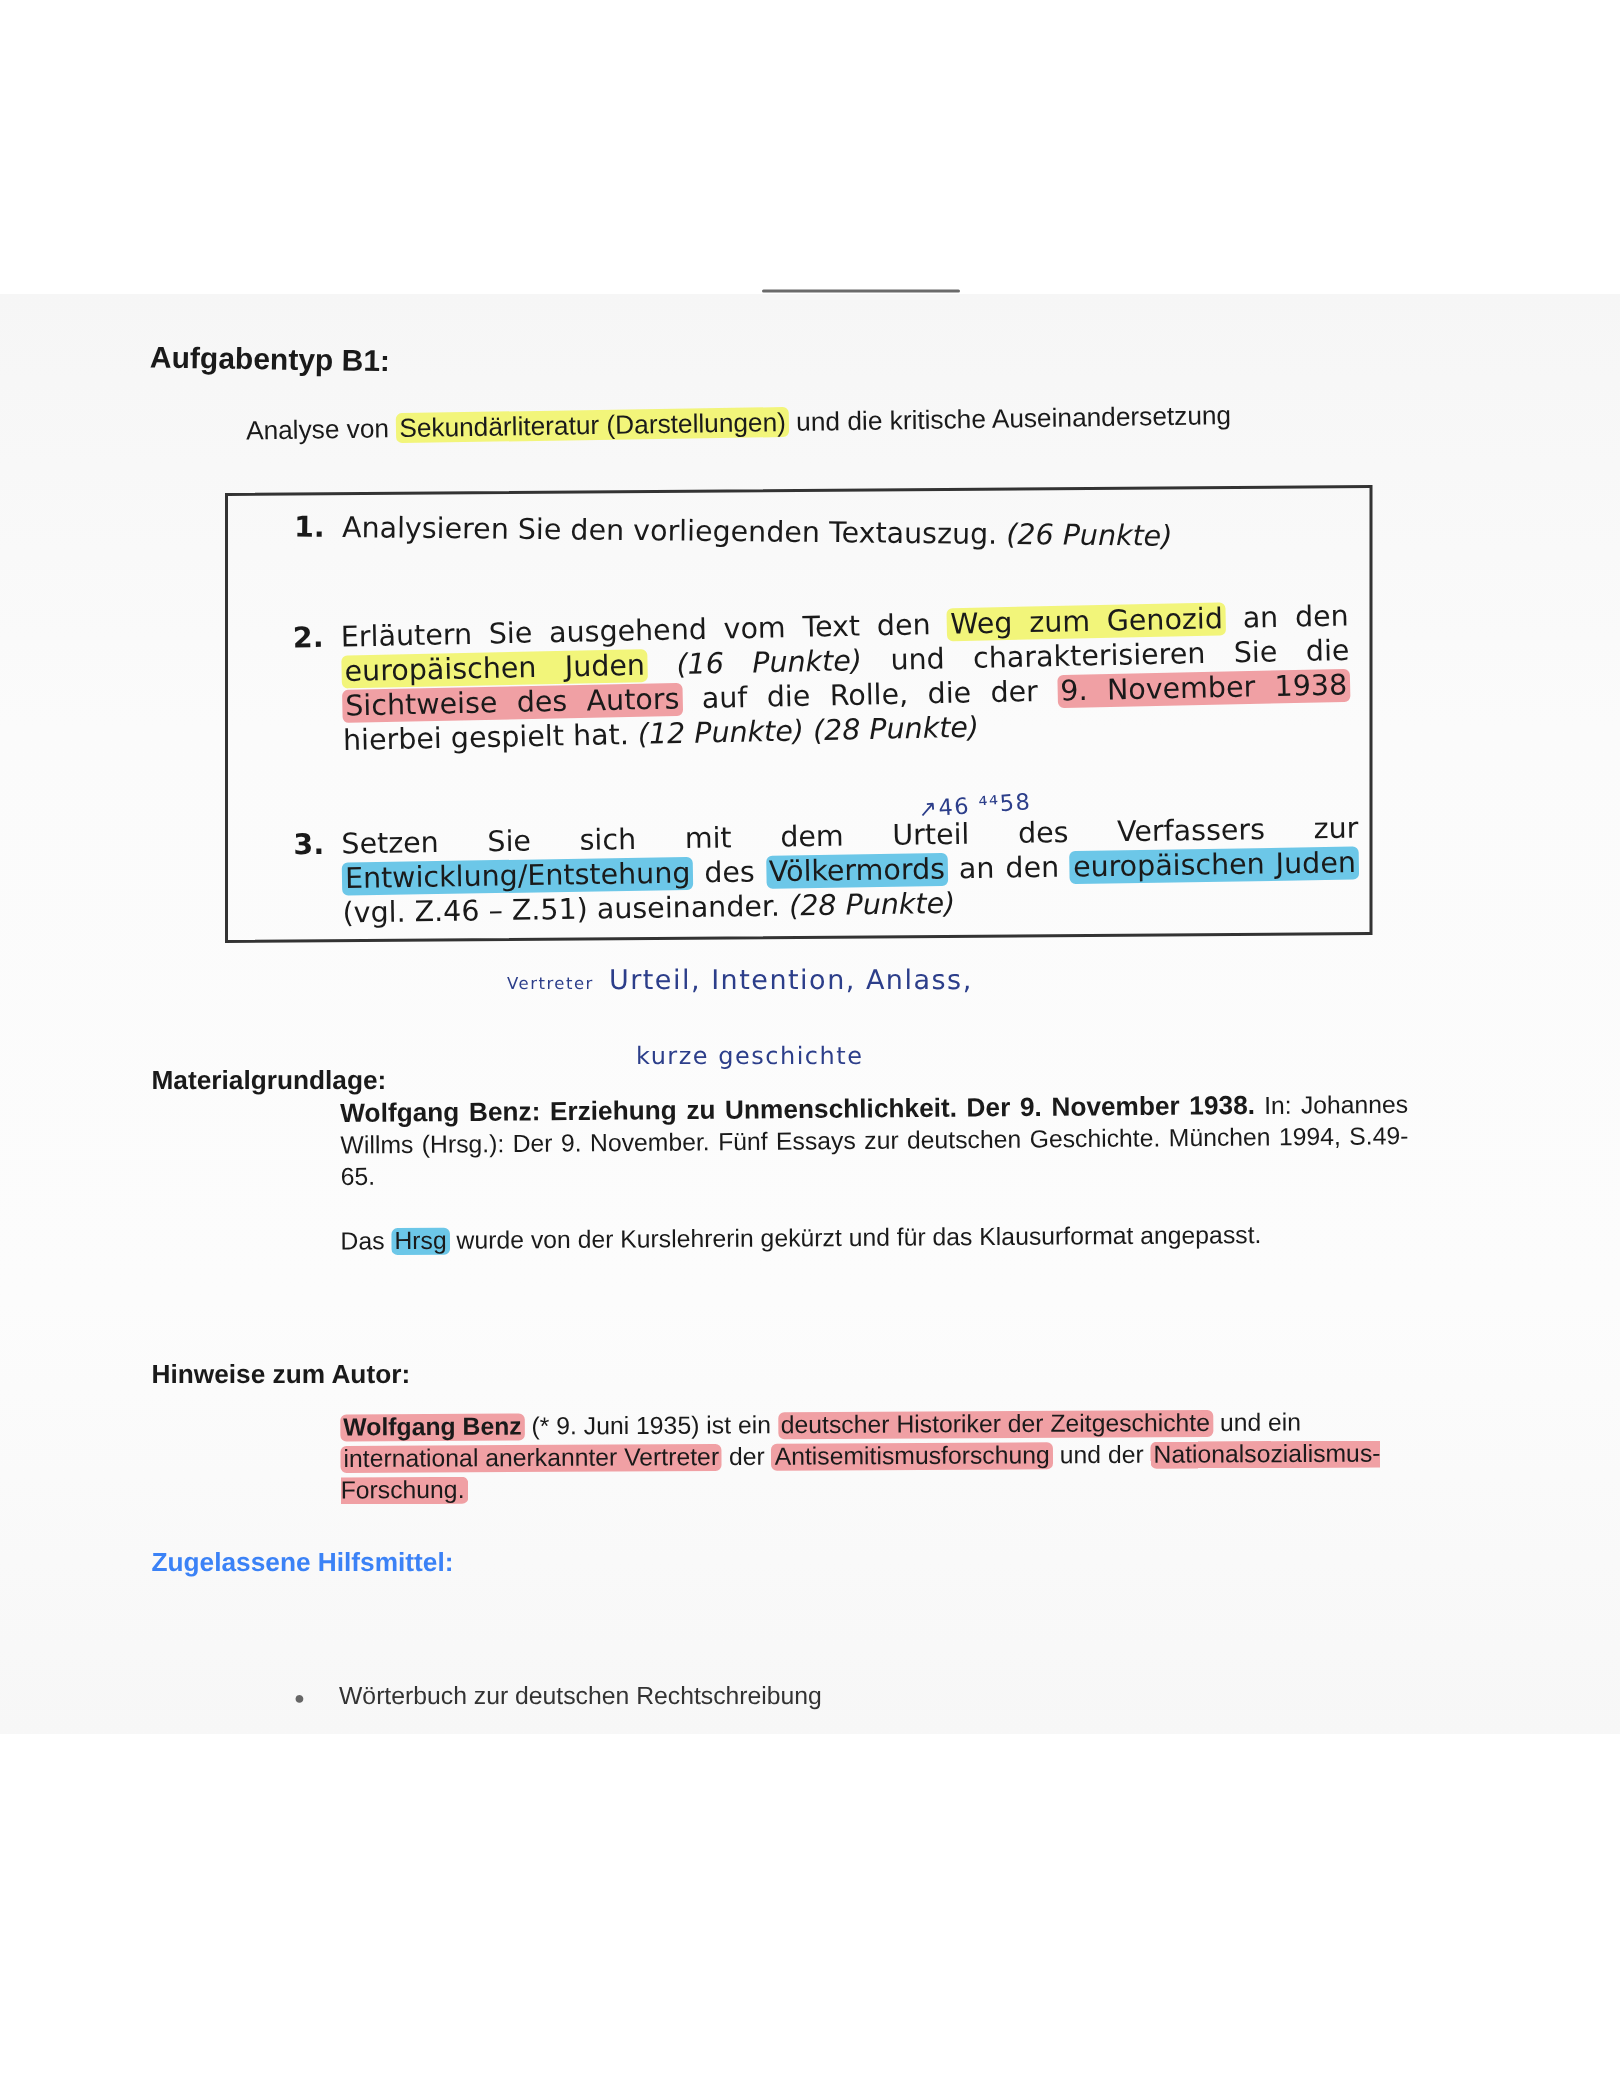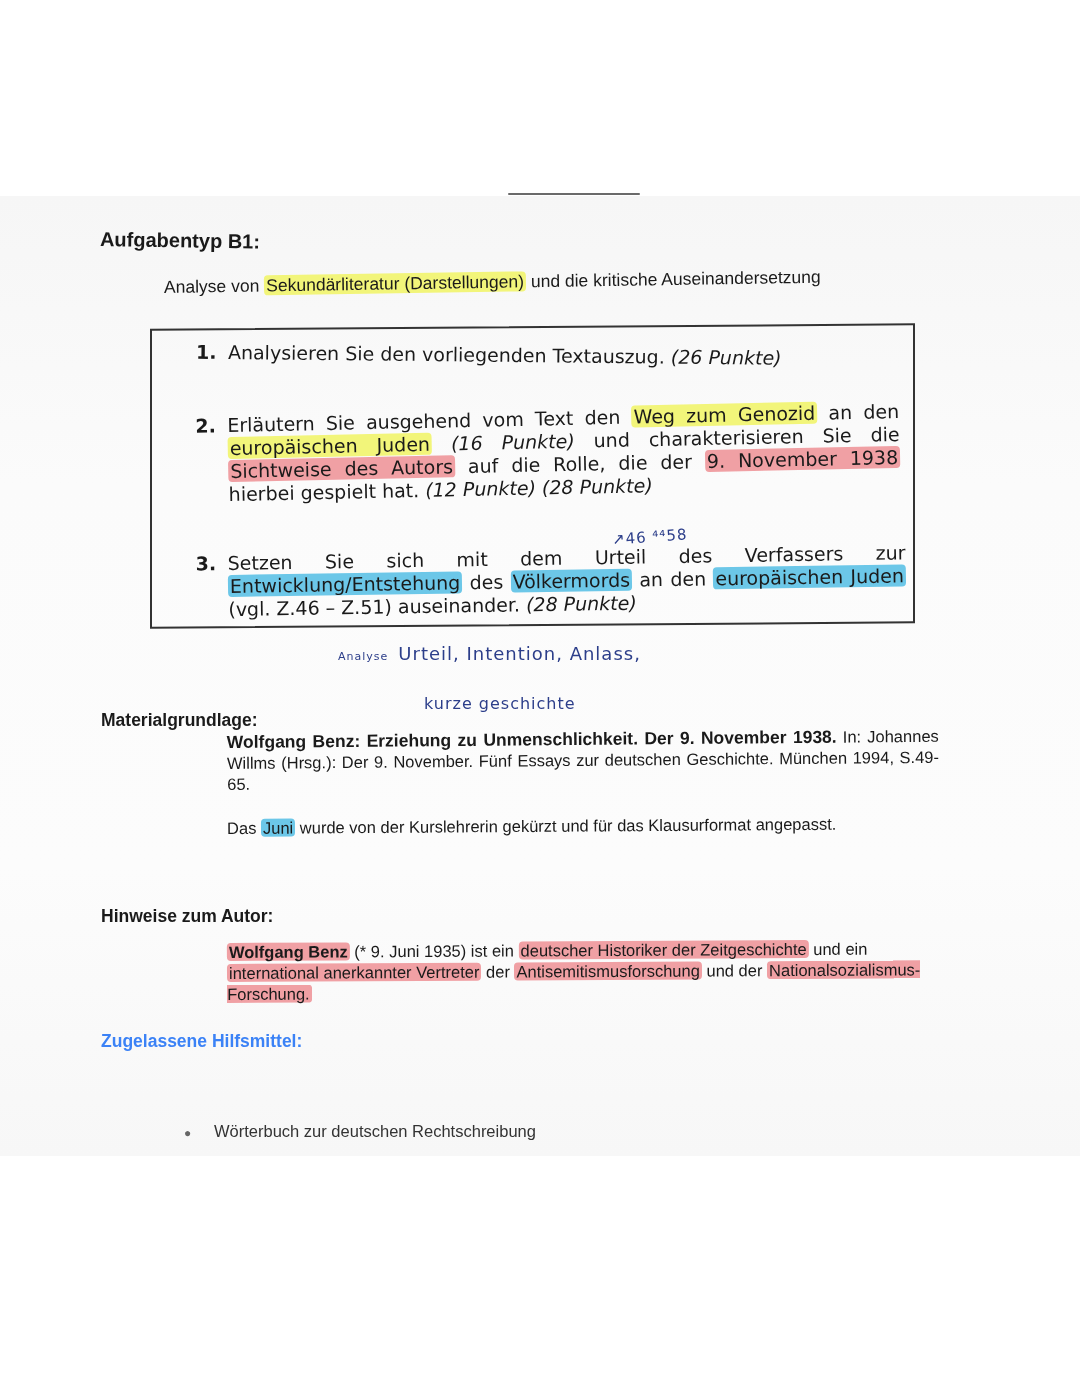--- a/index.html
+++ b/index.html
@@ -70,21 +70,21 @@
     position:absolute; left:227px; width:712px; font-size:16.5px;
     line-height:21px; text-align:justify;
     font-family:"Liberation Sans", sans-serif;
   }
   .p-material { top:732px; transform:rotate(-0.5deg); transform-origin:left; }
   .p-material .bold { font-weight:bold; font-size:17.5px; }
   .p-essay { top:818px; transform:rotate(-0.4deg); transform-origin:left; }
   .p-author { top:942px; width:720px; transform:rotate(-0.3deg); transform-origin:left; text-align:left; }
 
   .bullet-row {
-    position:absolute; left:184px; top:1122px; font-size:16.5px;
+    position:absolute; left:196px; top:1122px; font-size:16.5px;
     font-family:"Liberation Sans", sans-serif; color:#333;
     white-space:nowrap;
   }
   .bullet-row .dot { display:inline-block; width:30px; color:#666; font-size:12px; vertical-align:middle; }
 </style>
 </head>
 <body>
 
 <div class="scan-shadow"></div>
 <div class="top-line"></div>
@@ -128,32 +128,32 @@
   <span class="hl-b">Entwicklung/Entstehung</span>
   <span>des</span>
   <span class="hl-b">Völkermords</span>
   <span>an den</span>
   <span class="hl-b">europäischen Juden</span>
   <span>(vgl. Z.46 – Z.51) auseinander.</span>
   <span class="it">(28 Punkte)</span>
 </div>
 
 <div class="handwrite hw-1">
-  <span class="small">Analyse</span><span>Urteil, Intention, Anlass,</span>
+  <span class="small">Vertreter</span><span>Urteil, Intention, Anlass,</span>
 </div>
 <div class="handwrite hw-2">kurze geschichte</div>
 
 <div class="sec-head sec-material">Materialgrundlage:</div>
 <div class="para p-material">
   <span class="bold">Wolfgang Benz: Erziehung zu Unmenschlichkeit. Der 9. November 1938.</span>
   <span>In: Johannes Willms (Hrsg.): Der 9. November. Fünf Essays zur deutschen Geschichte. München 1994, S.49-65.</span>
 </div>
 <div class="para p-essay">
   <span>Das</span>
-  <span class="hl-b">Juni</span>
+  <span class="hl-b">Hrsg</span>
   <span>wurde von der Kurslehrerin gekürzt und für das Klausurformat angepasst.</span>
 </div>
 
 <div class="sec-head sec-author">Hinweise zum Autor:</div>
 <div class="para p-author">
   <span class="hl-r" style="font-weight:bold">Wolfgang Benz</span>
   <span>(* 9. Juni 1935) ist ein</span>
   <span class="hl-r">deutscher Historiker der Zeitgeschichte</span>
   <span>und ein</span>
   <span class="hl-r">international anerkannter Vertreter</span>

